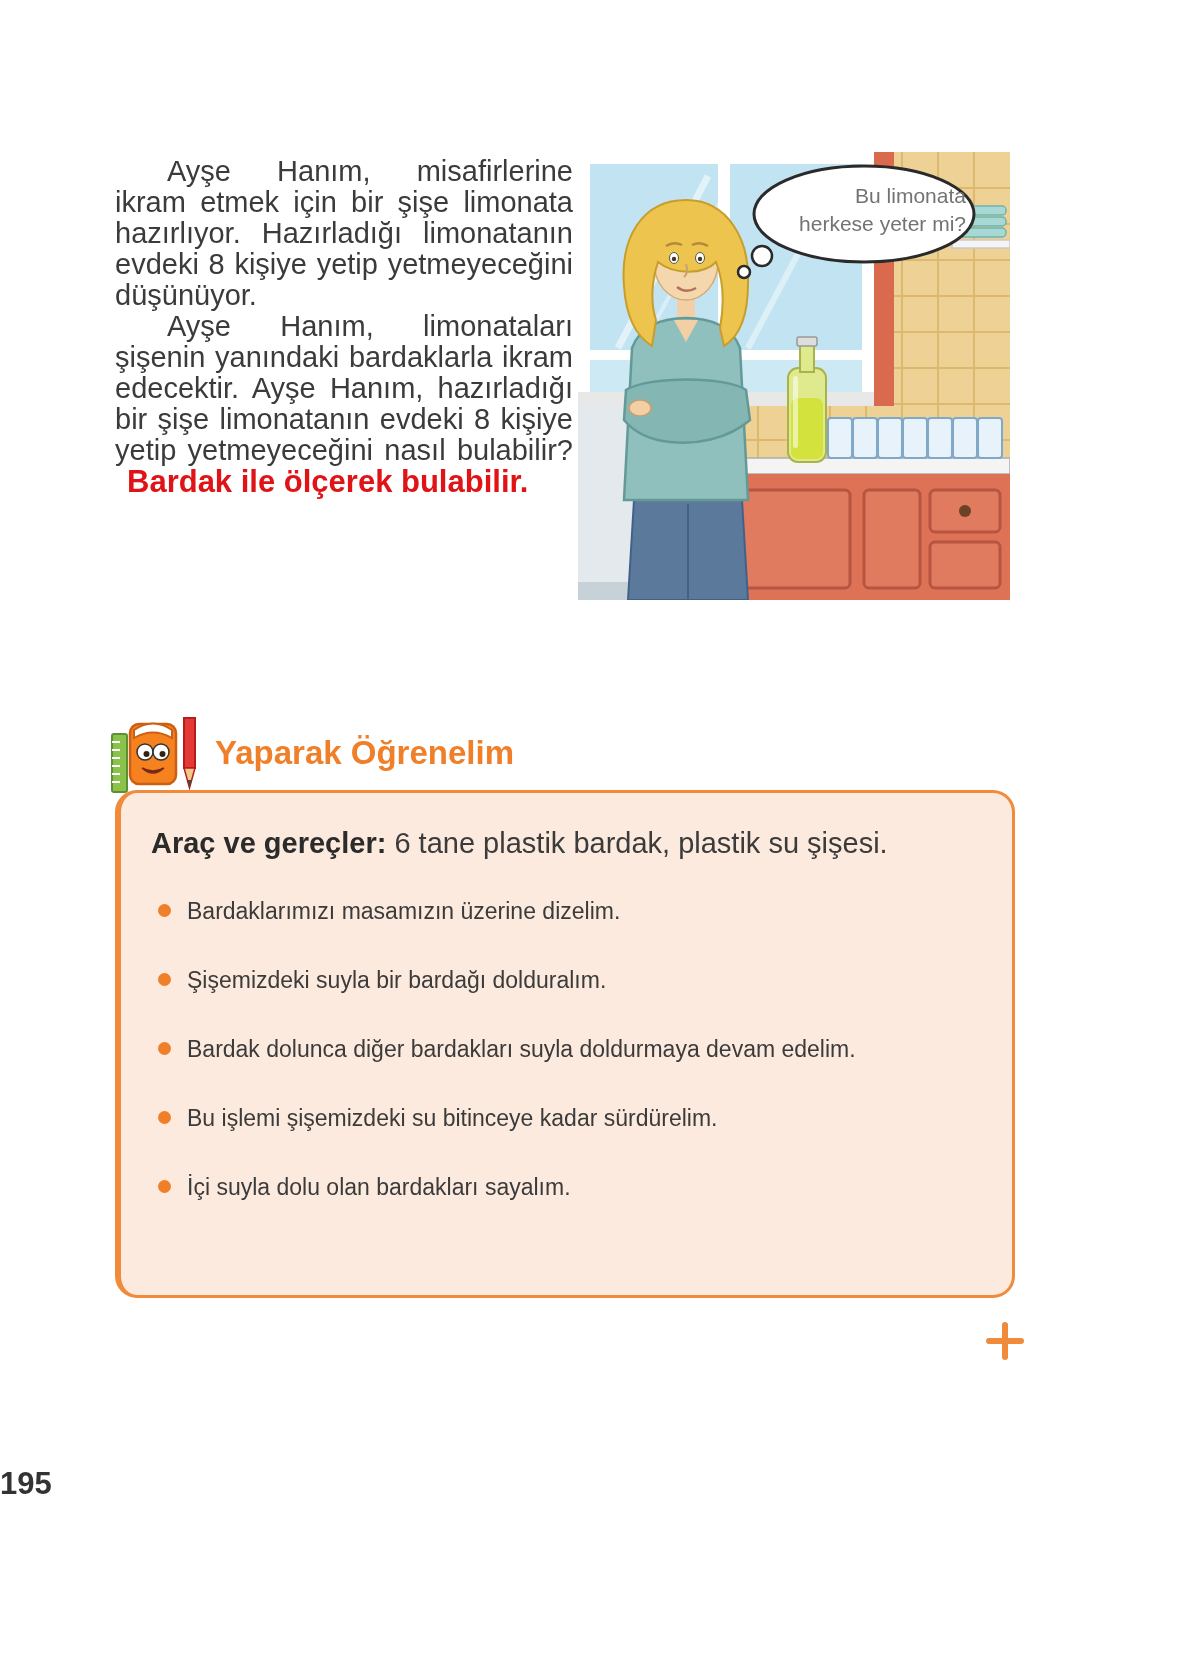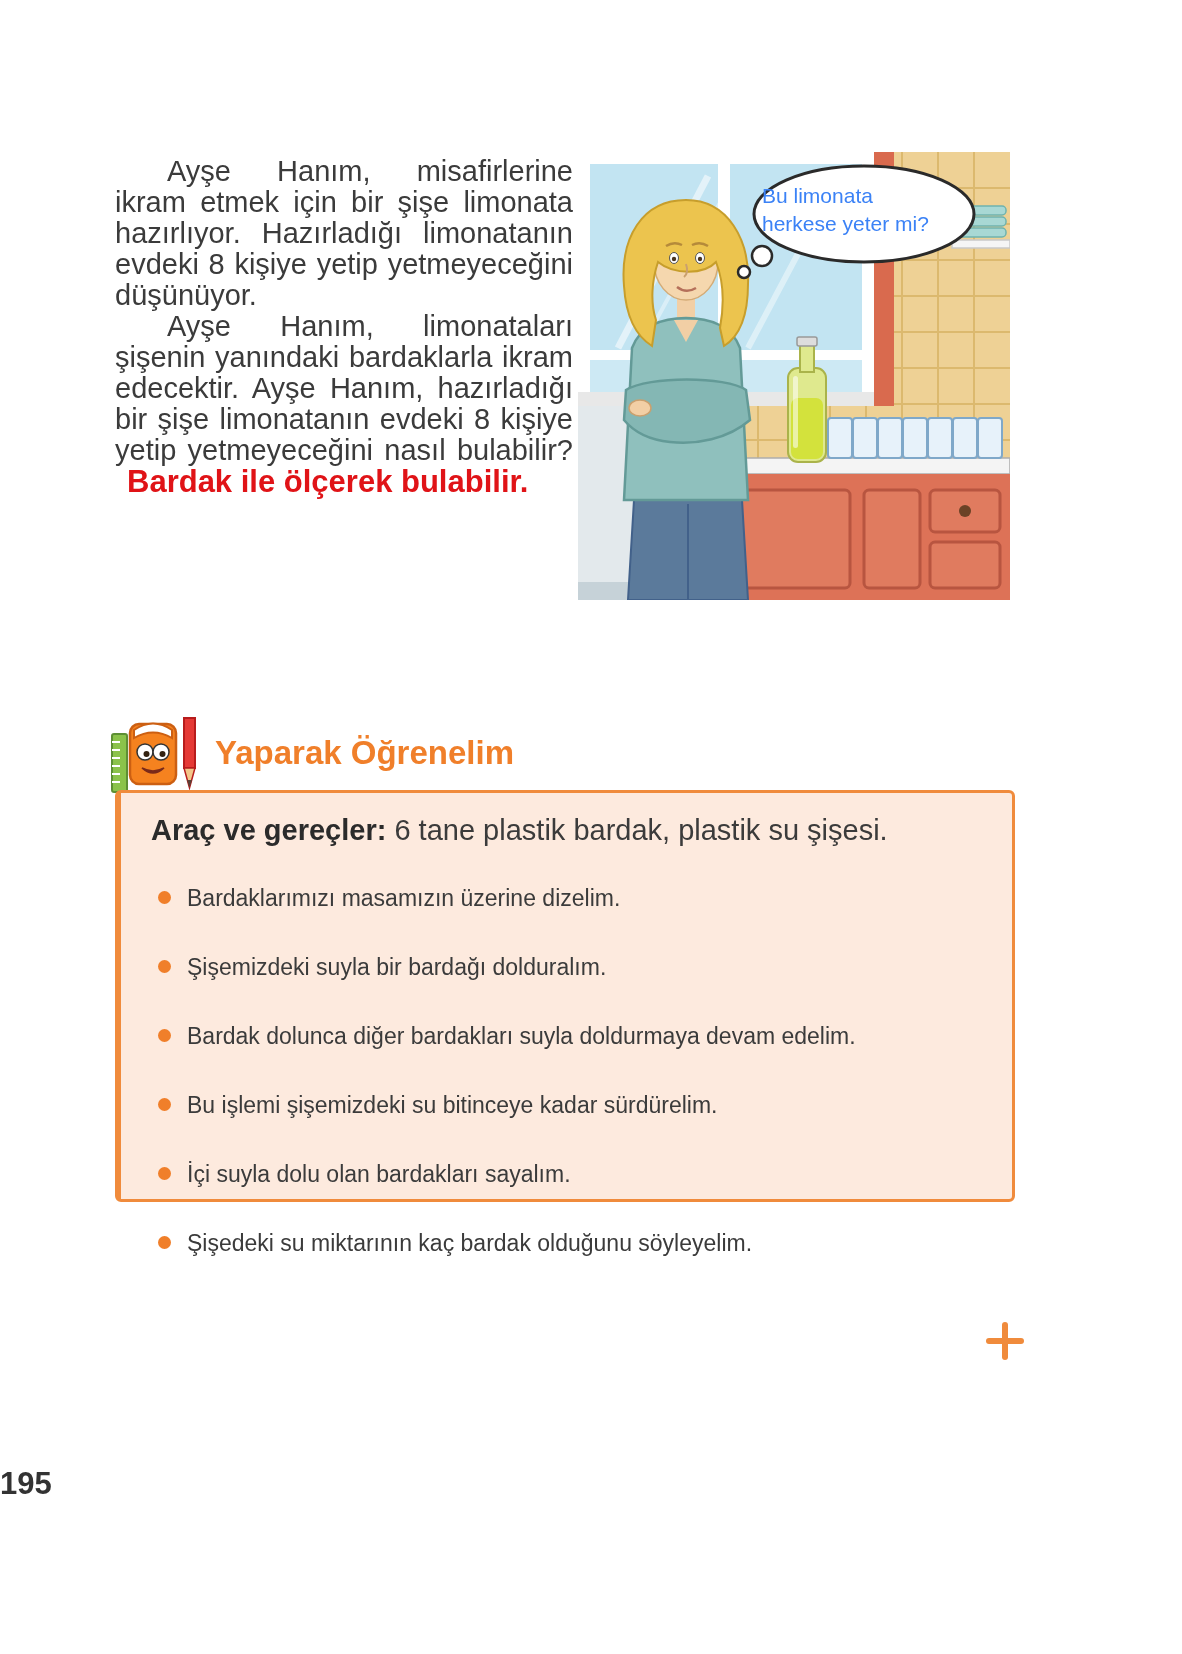--- a/index.html
+++ b/index.html
@@ -18,32 +18,32 @@
     font-size:29px; line-height:31px; text-align:justify;
   }
   .intro p { text-indent:52px; }
   .answer {
     color:#e01317; font-weight:700; font-size:31px;
     margin-left:12px; white-space:nowrap; display:inline-block; text-indent:0;
   }
   .illustration { position:absolute; left:578px; top:152px; width:432px; height:448px; }
   .illustration svg { display:block; width:432px; height:448px; }
   .bubble-text {
-    position:absolute; left:184px; top:30px; width:204px; text-align:left;
-    font-size:21px; line-height:28px; color:#3b82f6;
+    position:absolute; left:184px; top:30px; width:204px; text-align:right;
+    font-size:21px; line-height:28px; color:#737373;
   }
   .section-header {
     position:absolute; left:108px; top:712px;
     display:flex; align-items:center; gap:3px;
   }
   .section-header .header-label { font-size:33px; font-weight:700; color:#f07f2a; }
   .activity-box {
-    position:absolute; left:115px; top:790px; width:900px; height:412px;
+    position:absolute; left:115px; top:790px; width:900px; height:508px;
     background:#fdeade; border:3px solid #f08b3c; border-left-width:6px;
-    border-radius:6px; padding:14px 34px 18px 30px;
+    border-radius:22px; padding:27px 34px 18px 30px;
   }
   .materials { font-size:29px; line-height:46px; margin-bottom:22px; text-align:justify; }
   .materials b { font-weight:700; color:#2b2b2b; }
   .steps { list-style:none; }
   .steps li {
     position:relative; padding-left:36px; font-size:23px; line-height:46px;
     margin-bottom:23px; text-align:justify;
   }
   .steps li::before {
     content:""; position:absolute; left:7px; top:16px; width:13px; height:13px;
@@ -218,21 +218,20 @@
   </div>
 
   <div class="activity-box">
     <p class="materials"><b>Araç ve gereçler:</b> <span>6 tane plastik bardak, plastik su şişesi.</span></p>
     <ul class="steps">
       <li>Bardaklarımızı masamızın üzerine dizelim.</li>
       <li>Şişemizdeki suyla bir bardağı dolduralım.</li>
       <li>Bardak dolunca diğer bardakları suyla doldurmaya devam edelim.</li>
       <li>Bu işlemi şişemizdeki su bitinceye kadar sürdürelim.</li>
       <li>İçi suyla dolu olan bardakları sayalım.</li>
-      <li>Şişedeki su miktarının kaç bardak olduğunu söyleyelim.</li>
     </ul>
   </div>
 
   <div class="corner-plus"></div>
 
   <div class="page-number">195</div>
 
 </div>
 
 </body></html>

